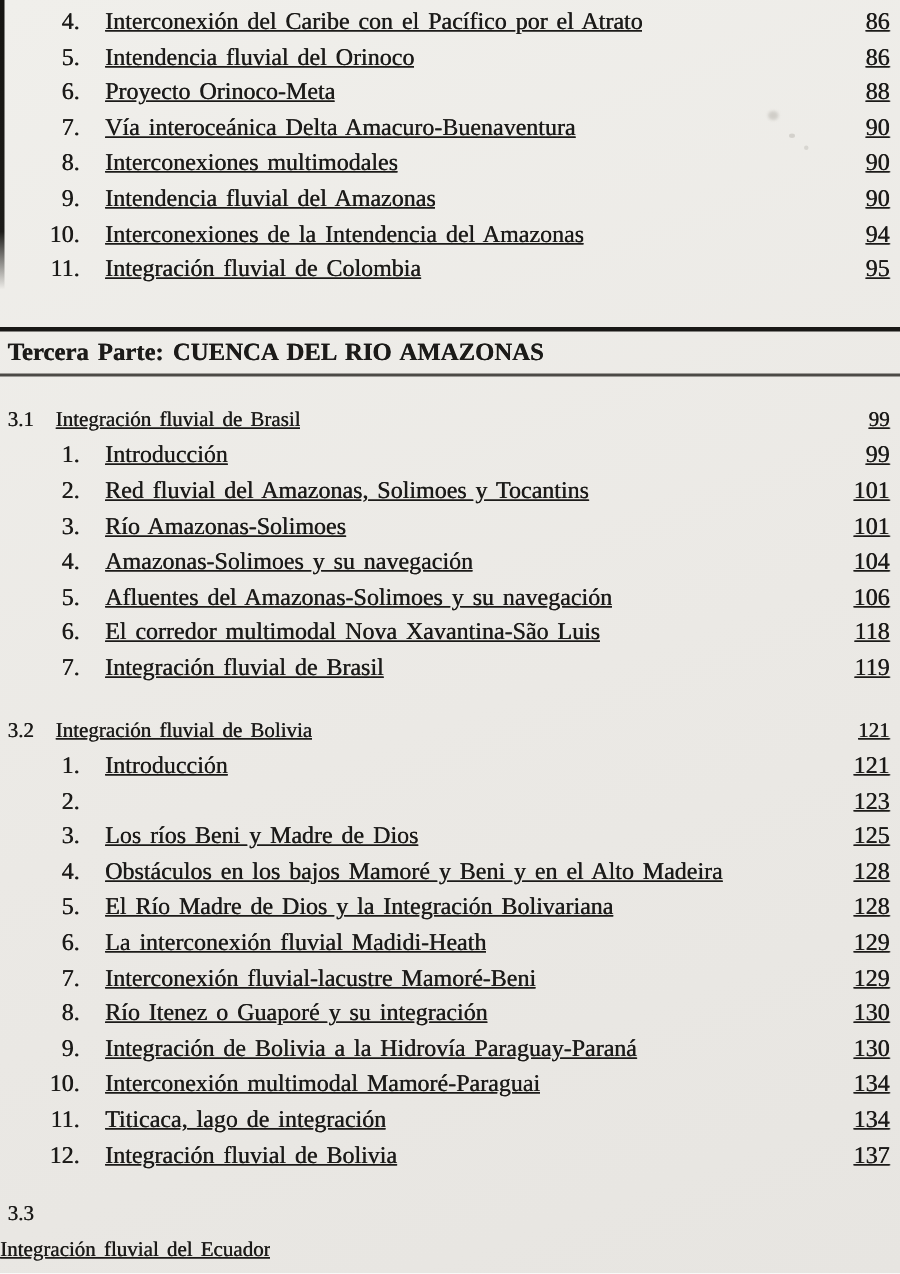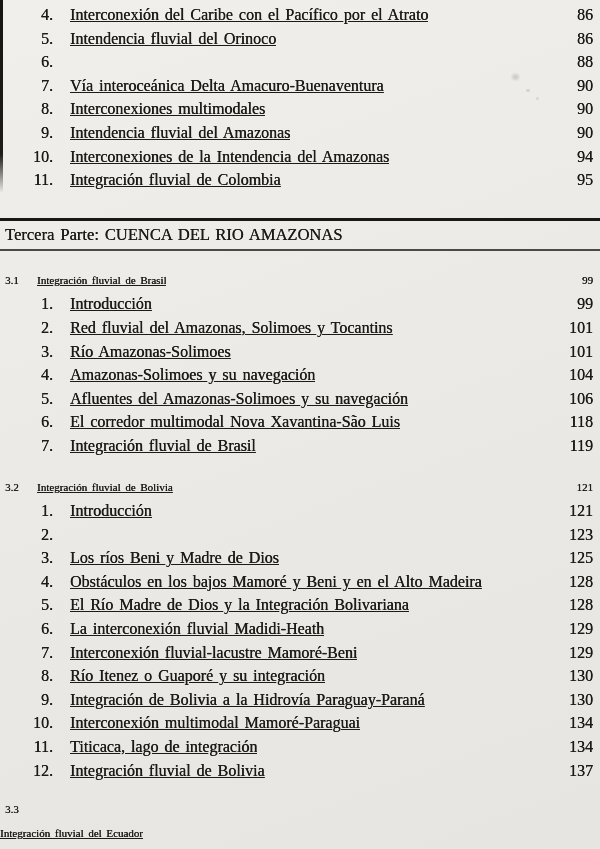--- a/index.html
+++ b/index.html
@@ -25,33 +25,33 @@
     word-spacing:.12em;
     text-shadow:.3px 0 0 currentColor;
   }
   .row{
     display:flex;align-items:baseline;
     line-height:23.6px;font-size:16px;
     padding-right:7px;
   }
   .row .num{width:53px;text-align:right;flex:0 0 auto;}
   .row .lbl{margin-left:17px;flex:0 1 auto;white-space:nowrap;overflow:hidden;text-decoration:underline;}
-  .row .pg{margin-left:auto;text-align:right;min-width:34px;flex:0 0 auto;padding-left:8px;}
-  .row.sec{font-size:11px;margin-top:18px;justify-content:space-between;}
+  .row .pg{margin-left:auto;text-align:right;min-width:34px;flex:0 0 auto;padding-left:8px;text-decoration:underline;}
+  .row.sec{font-size:14px;margin-top:18px;justify-content:space-between;}
   .row.sec .secnum{width:37px;padding-left:5px;box-sizing:border-box;text-align:left;flex:0 0 auto;}
   .row.sec .lbl{margin-left:0;}
   .row.sec.tight{margin-top:16px;flex-direction:column;}
   .part-band{
     margin-top:26px;
     border-top:3px solid #191816;
     border-bottom:2px solid #4c4a46;
     padding:3px 0 4px 0;
   }
   .part-title{
-    font-weight:normal;font-size:16.5px;line-height:21px;
+    font-weight:bold;font-size:16.5px;line-height:21px;
     padding-left:5px;white-space:nowrap;
   }
 </style>
 </head>
 <body>
 
 <div class="page">
   <div class="scan-edge"></div>
   <div class="speck s1"></div>
   <div class="speck s2"></div>
@@ -64,20 +64,21 @@
         <span class="lbl">Interconexión del Caribe con el Pacífico por el Atrato</span>
         <span class="pg">86</span>
       </div>
     <div class="row">
         <span class="num">5.</span>
         <span class="lbl">Intendencia fluvial del Orinoco</span>
         <span class="pg">86</span>
       </div>
     <div class="row">
         <span class="num">6.</span>
+        <span class="lbl">Proyecto Orinoco-Meta</span>
         <span class="pg">88</span>
       </div>
     <div class="row">
         <span class="num">7.</span>
         <span class="lbl">Vía interoceánica Delta Amacuro-Buenaventura</span>
         <span class="pg">90</span>
       </div>
     <div class="row">
         <span class="num">8.</span>
         <span class="lbl">Interconexiones multimodales</span>

